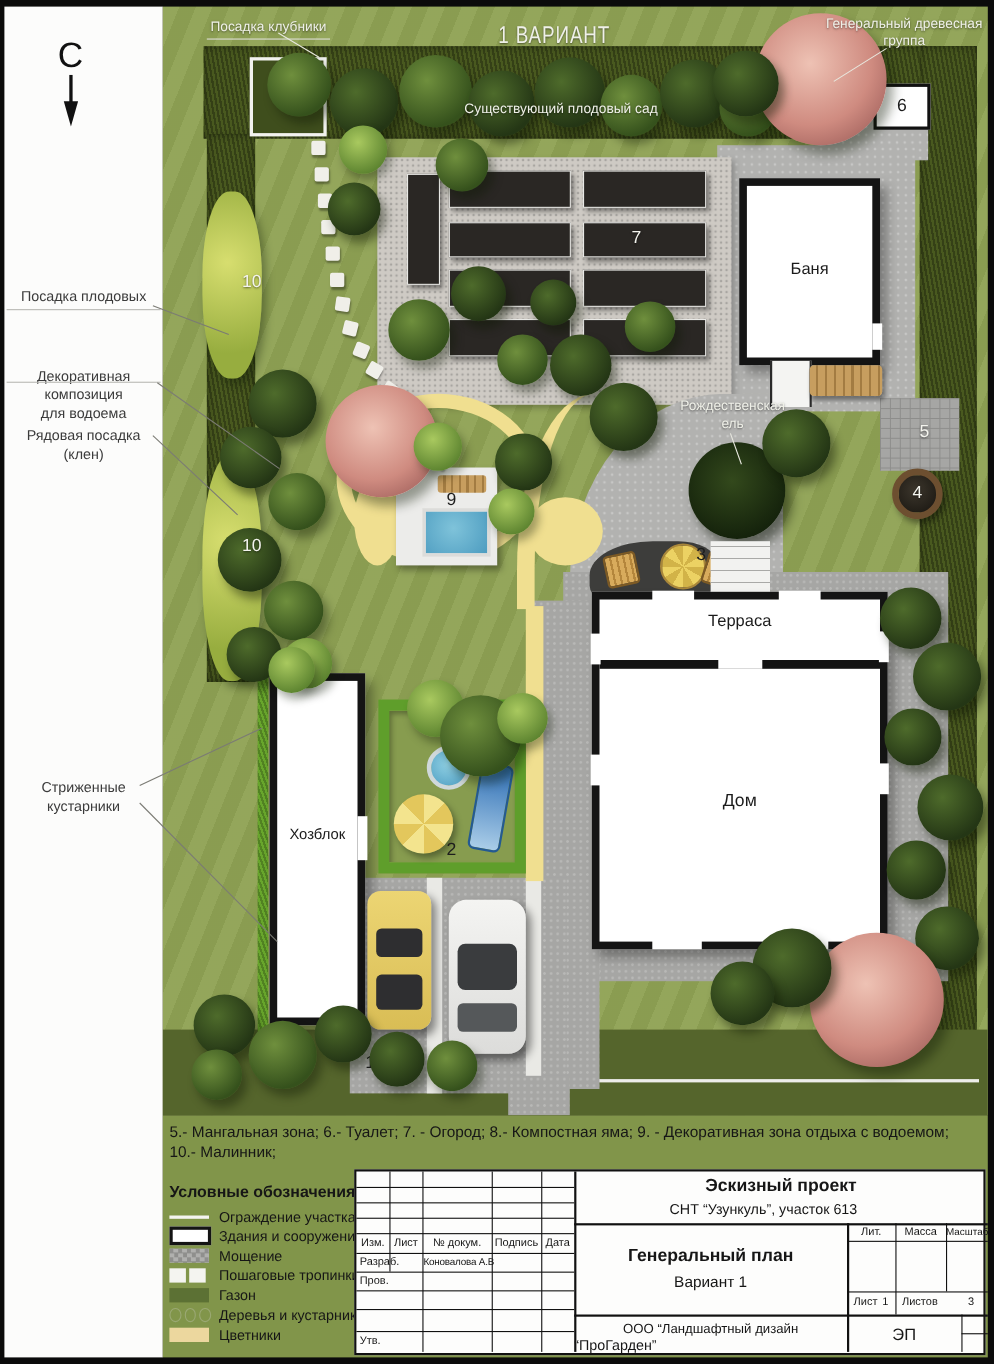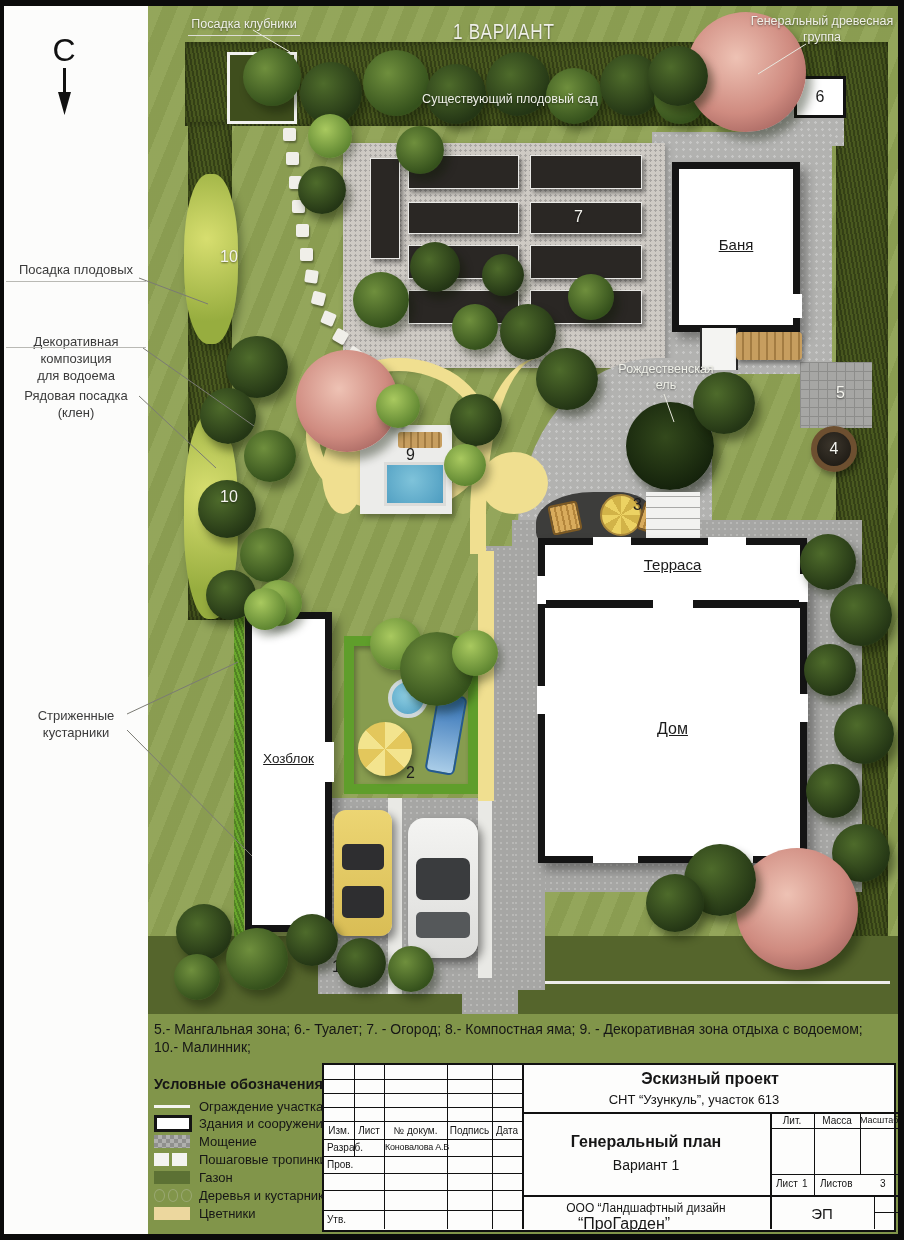--- a/index.html
+++ b/index.html
@@ -26,21 +26,21 @@
   .t-mid{background:radial-gradient(circle at 38% 35%,#6f8f3d,#35511c 72%);box-shadow:5px 7px 9px rgba(15,25,5,.4);}
   .t-lite{background:radial-gradient(circle at 40% 35%,#a9c95f,#5d8430 75%);box-shadow:4px 6px 8px rgba(15,25,5,.35);}
   .t-pink{background:radial-gradient(circle at 42% 38%,#eec2b4,#cf8b80 55%,#a3635e 85%);box-shadow:6px 8px 10px rgba(15,25,5,.4);}
   .t-yell{background:radial-gradient(circle at 42% 38%,#d7de6f,#97ad3f 75%);box-shadow:4px 6px 8px rgba(15,25,5,.35);}
   .spruce{background:radial-gradient(circle at 45% 40%,#33491c,#15230c 72%);box-shadow:6px 8px 10px rgba(10,18,4,.5);}
   .stone{position:absolute;width:13px;height:13px;background:#f0efe9;border-radius:2px;box-shadow:1px 2px 2px rgba(0,0,0,.35);}
   .yellow{position:absolute;background:#f0df90;}
   .numW{position:absolute;font-size:16px;color:#f4f4ee;text-shadow:0 1px 2px rgba(0,0,0,.55);}
   .numD{position:absolute;font-size:16px;color:#1d1d1d;}
   .lblW{position:absolute;font-size:12.5px;color:#eff0e8;text-shadow:0 1px 2px rgba(0,0,0,.5);line-height:1.25;}
-  .blabel{position:absolute;font-size:15px;color:#1b1b1b;text-align:center;text-decoration:underline;}
+  .blabel{position:absolute;font-size:15px;color:#1b1b1b;text-align:center;}
   
   .info{position:absolute;left:148px;top:1014px;width:750px;height:220px;background:#81954a;}
   .expl{position:absolute;left:6px;top:6px;width:740px;font-size:14px;color:#161616;line-height:1.32;}
   .legend-title{position:absolute;left:6px;top:62px;font-size:14.5px;font-weight:bold;color:#161616;}
   .litem{position:absolute;left:6px;height:16px;display:flex;align-items:center;gap:7px;font-size:13px;color:#161616;}
   .lic{width:38px;height:13px;flex:0 0 38px;display:flex;align-items:center;gap:3px;}
   
   .tb{position:absolute;left:322px;top:1063px;width:574px;height:169px;background:#fdfdfc;border:2.5px solid #111;box-sizing:border-box;color:#161616;}
   .tbl{position:absolute;background:#111;}
   .tbt{position:absolute;font-size:10px;white-space:nowrap;}
@@ -363,21 +363,21 @@
     <div class="tbl" style="left:446px;top:109px;width:128px;height:1px;"></div>
     <div class="tbt" style="left:446px;top:50px;width:44px;text-align:center;">Лит.</div>
     <div class="tbt" style="left:490px;top:50px;width:46px;text-align:center;">Масса</div>
     <div class="tbt" style="left:536px;top:50px;width:38px;text-align:center;font-size:9px;">Масштаб</div>
     <div class="tbt" style="left:452px;top:113px;">Лист</div>
     <div class="tbt" style="left:478px;top:113px;">1</div>
     <div class="tbt" style="left:496px;top:113px;">Листов</div>
     <div class="tbt" style="left:556px;top:113px;">3</div>
 
     <div class="tbt" style="left:198px;top:136px;width:248px;text-align:center;font-size:12px;">ООО “Ландшафтный дизайн</div>
-    <div class="tbt" style="left:198px;top:150px;width:204px;text-align:center;font-size:16px;">“ПроГарден”</div>
+    <div class="tbt" style="left:198px;top:150px;width:204px;font-size:13px;">“ПроГарден”</div>
     <div class="tbl" style="left:550px;top:130px;width:1px;height:34px;"></div>
     <div class="tbl" style="left:550px;top:147px;width:24px;height:1px;"></div>
     <div class="tbt" style="left:446px;top:140px;width:104px;text-align:center;font-size:15px;">ЭП</div>
   </div>
 
   <svg class="leaders" width="904" height="1240">
     <line x1="253" y1="30" x2="290" y2="52" stroke="#e8e8df" stroke-width="1"></line>
     <line x1="806" y1="44" x2="758" y2="74" stroke="#e8e8df" stroke-width="1"></line>
     <line x1="664" y1="394" x2="674" y2="422" stroke="#e8e8df" stroke-width="1"></line>
     <line x1="139" y1="278" x2="208" y2="304" stroke="#7b7b74" stroke-width="1"></line>

